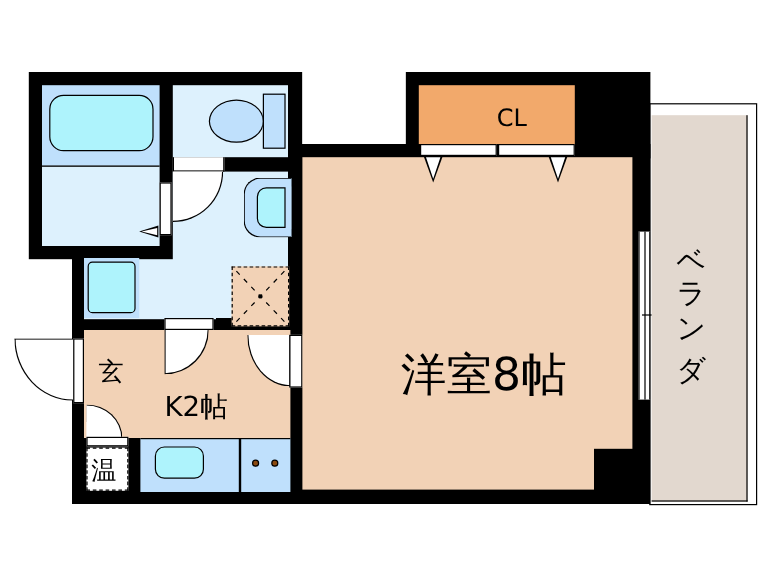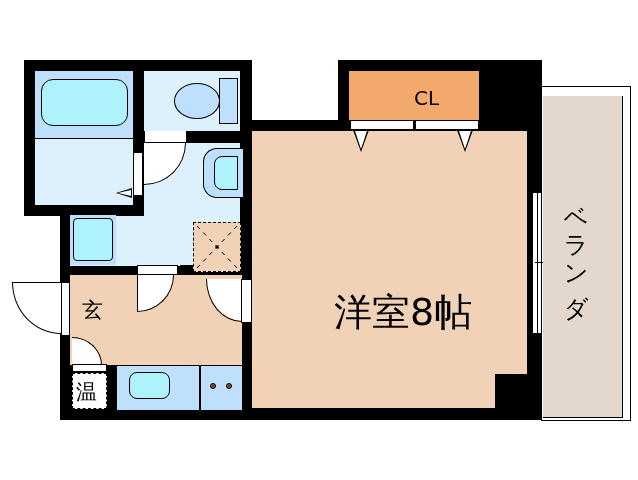--- a/index.html
+++ b/index.html
@@ -62,20 +62,21 @@
   <div class="abs" style="left:137px;top:275px;width:37px;height:37px;background:#fff;border-left:1px solid #000;border-right:1px solid #000;border-bottom-right-radius:37px;border-bottom:1px solid #000;"></div>
   <div class="abs door" style="left:241px;top:279px;width:11px;height:44px;border:1px solid #000;"></div>
   <div class="abs" style="left:206px;top:279px;width:36px;height:43px;background:#fff;border-right:1px solid #000;border-bottom:1px solid #000;border-bottom-left-radius:36px 43px;border-left:1px solid #000;"></div>
 
   <div class="abs door" style="left:61px;top:282px;width:9px;height:54px;border:1px solid #000;"></div>
   <div class="abs" style="left:12px;top:282px;width:49px;height:52px;background:#fff;border-top:1px solid #000;border-bottom:1px solid #000;border-bottom-left-radius:49px 52px;border-left:1px solid #000;"></div>
   <div class="abs" style="left:72px;top:337px;width:30px;height:28px;background:#fff;border-top-right-radius:30px 28px;border-top:1px solid #000;border-right:1px solid #000;"></div>
   <div class="abs door" style="left:72px;top:364px;width:35px;height:8px;border:1px solid #000;"></div>
 
   <div class="label" style="left:82px;top:296px;font-size:21px;">玄</div>
+  <div class="label" style="left:137px;top:324px;font-size:23px;">K2帖</div>
 
   <div class="abs" style="left:72px;top:373px;width:35px;height:36px;background:#fff;border:1px dashed #000;"></div>
   <div class="label" style="left:76px;top:378px;font-size:21px;">温</div>
 
   <div class="abs mb" style="left:117px;top:365px;width:125px;height:45px;border-top:1.5px solid #000;"></div>
   <div class="abs cy" style="left:129px;top:372px;width:41px;height:27px;border-radius:8px;"></div>
   <div class="abs" style="left:199px;top:365px;width:1.5px;height:45px;background:#000;"></div>
   <div class="abs" style="left:210px;top:383px;width:6px;height:6px;border-radius:50%;background:#8b4a10;border:1px solid #000;"></div>
   <div class="abs" style="left:226px;top:383px;width:6px;height:6px;border-radius:50%;background:#8b4a10;border:1px solid #000;"></div>
 

